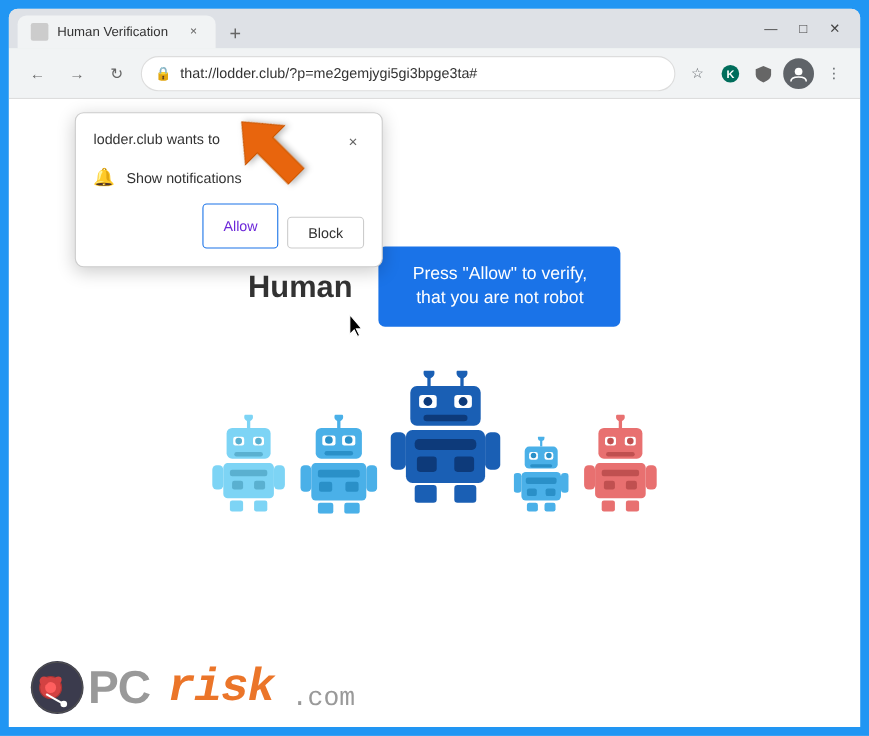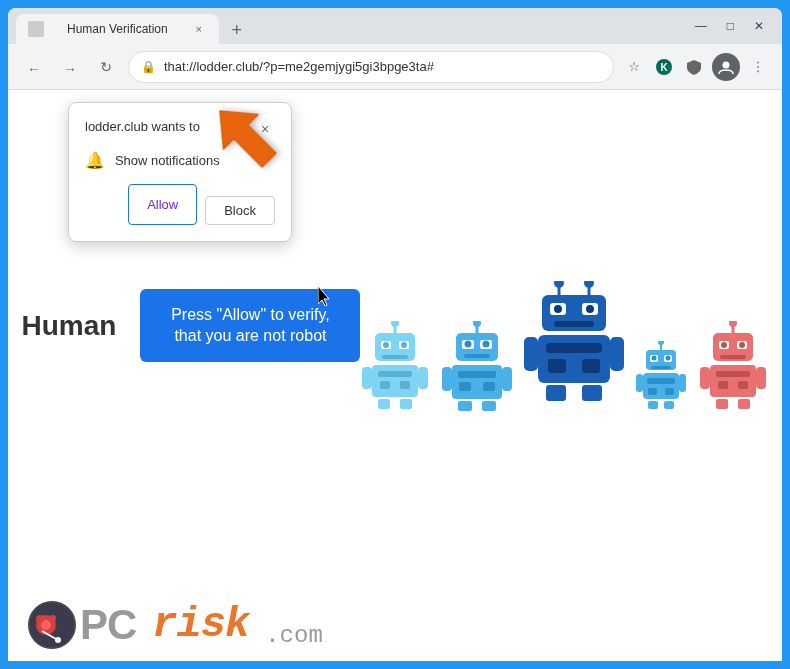--- a/index.html
+++ b/index.html
@@ -44,21 +44,21 @@
 
     .tab {
       background: #f1f3f4;
       height: 30px;
       min-width: 180px;
       max-width: 240px;
       border-radius: 8px 8px 0 0;
       display: flex;
       align-items: center;
       padding: 0 12px;
-      gap: 23px;
+      gap: 8px;
       font-size: 12px;
       color: #333;
       position: relative;
     }
 
     .tab-favicon {
       width: 16px;
       height: 16px;
       background: #ccc;
       border-radius: 2px;
@@ -193,21 +193,21 @@
       background: white;
       position: relative;
       overflow: hidden;
     }
 
     
     .notification-popup {
       position: absolute;
       top: 12px;
       left: 60px;
-      width: 224px;
+      width: 280px;
       background: white;
       border: 1px solid #ccc;
       border-radius: 8px;
       box-shadow: 0 4px 16px rgba(0,0,0,0.2);
       padding: 16px;
       z-index: 10;
     }
 
     .popup-header {
       display: flex;
@@ -286,21 +286,21 @@
     }
 
     
     .page-content {
       position: absolute;
       top: 0;
       left: 0;
       right: 0;
       bottom: 0;
       display: flex;
-      flex-direction: row;
+      flex-direction: column;
       align-items: center;
       justify-content: center;
       padding-bottom: 60px;
     }
 
     .verification-section {
       display: flex;
       align-items: center;
       gap: 24px;
       margin-bottom: 40px;

